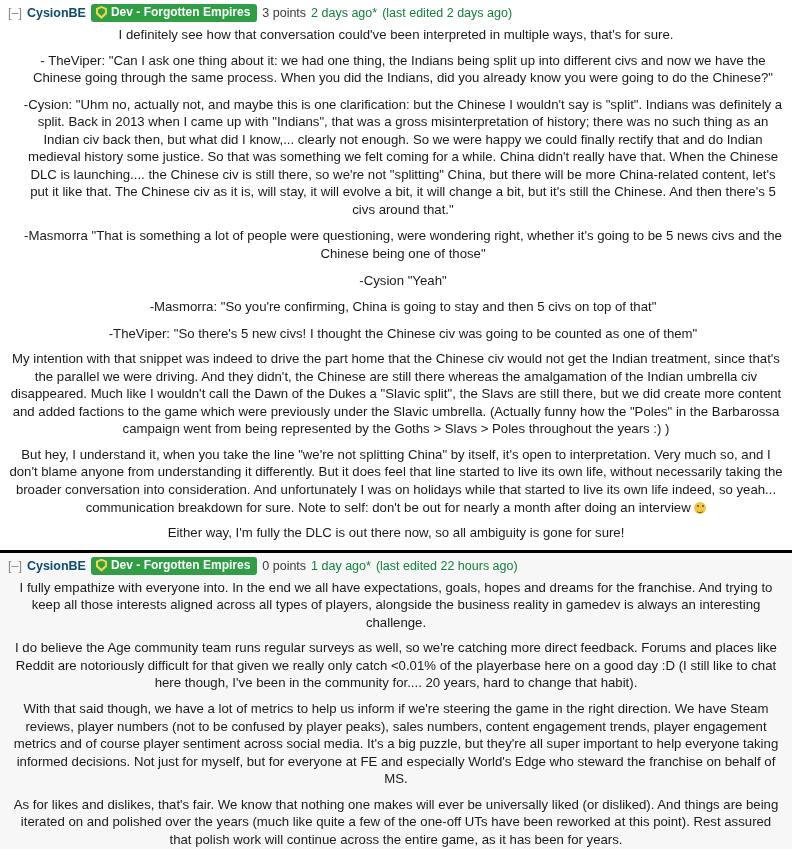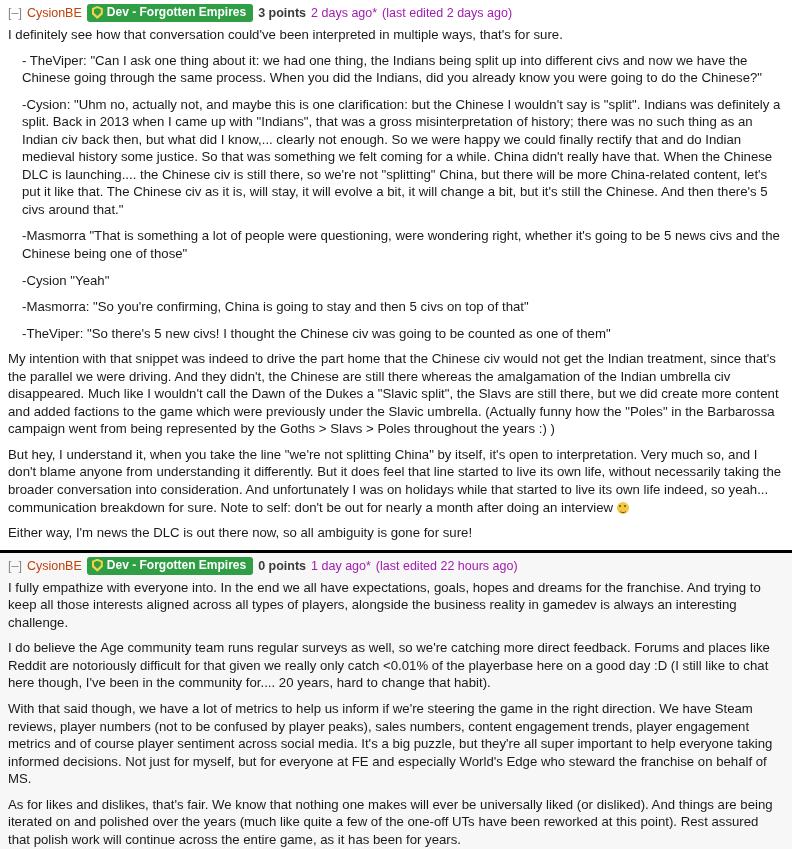--- a/index.html
+++ b/index.html
@@ -33,22 +33,22 @@
     font-size: 12.5px;
     white-space: nowrap;
     padding: 1px 0 2px 2px;
   }
   .collapse {
     color: #888888;
     font-size: 12.5px;
     cursor: pointer;
   }
   .author {
-    color: #c2410c;
-    font-weight: normal;
+    color: #0c4a6e;
+    font-weight: bold;
     font-size: 12.5px;
     text-decoration: none;
   }
   .flair {
     display: inline-flex;
     align-items: center;
     gap: 4px;
     background: #2f9e44;
     color: #ffffff;
     font-weight: bold;
@@ -68,30 +68,31 @@
   .flair .shield::after {
     content: "";
     position: absolute;
     left: 2px; top: 2px;
     width: 7px; height: 8px;
     background: #2f9e44;
     clip-path: polygon(50% 0%, 100% 20%, 100% 60%, 50% 100%, 0% 60%, 0% 20%);
   }
   .points {
     color: #3a3a3a;
-    font-weight: bold;
+    font-weight: normal;
     font-size: 12.5px;
   }
   .timeinfo {
-    color: #a21caf;
+    color: #15803d;
     font-size: 12.5px;
   }
   p {
     margin: 0 0 8px 0;
     line-height: 1.33;
+    text-align: center;
   }
   p:last-child { margin-bottom: 0; }
   .body { padding: 2px 2px 0 2px; }
   .quote-block {
     margin: 0 0 8px 0;
   }
   .quote-block p {
     margin: 0 0 9px 0;
     padding-left: 14px;
     line-height: 1.33;
@@ -146,21 +147,21 @@
       <div class="quote-block">
         <p>- TheViper: "Can I ask one thing about it: we had one thing, the Indians being split up into different civs and now we have the Chinese going through the same process. When you did the Indians, did you already know you were going to do the Chinese?"</p>
         <p>-Cysion: "Uhm no, actually not, and maybe this is one clarification: but the Chinese I wouldn't say is "split". Indians was definitely a split. Back in 2013 when I came up with "Indians", that was a gross misinterpretation of history; there was no such thing as an Indian civ back then, but what did I know,... clearly not enough. So we were happy we could finally rectify that and do Indian medieval history some justice. So that was something we felt coming for a while. China didn't really have that. When the Chinese DLC is launching.... the Chinese civ is still there, so we're not "splitting" China, but there will be more China-related content, let's put it like that. The Chinese civ as it is, will stay, it will evolve a bit, it will change a bit, but it's still the Chinese. And then there's 5 civs around that."</p>
         <p>-Masmorra "That is something a lot of people were questioning, were wondering right, whether it's going to be 5 news civs and the Chinese being one of those"</p>
         <p>-Cysion "Yeah"</p>
         <p>-Masmorra: "So you're confirming, China is going to stay and then 5 civs on top of that"</p>
         <p>-TheViper: "So there's 5 new civs! I thought the Chinese civ was going to be counted as one of them"</p>
       </div>
       <p>My intention with that snippet was indeed to drive the part home that the Chinese civ would not get the Indian treatment, since that's the parallel we were driving. And they didn't, the Chinese are still there whereas the amalgamation of the Indian umbrella civ disappeared. Much like I wouldn't call the Dawn of the Dukes a "Slavic split", the Slavs are still there, but we did create more content and added factions to the game which were previously under the Slavic umbrella. (Actually funny how the "Poles" in the Barbarossa campaign went from being represented by the Goths &gt; Slavs &gt; Poles throughout the years :) )</p>
       <p><span>But hey, I understand it, when you take the line "we're not splitting China" by itself, it's open to interpretation. Very much so, and I don't blame anyone from understanding it differently. But it does feel that line started to live its own life, without necessarily taking the broader conversation into consideration. And unfortunately I was on holidays while that started to live its own life indeed, so yeah... communication breakdown for sure. Note to self: don't be out for nearly a month after doing an interview</span> <span class="emoji"></span></p>
-      <p>Either way, I'm news the DLC is out there now, so all ambiguity is gone for sure!</p>
+      <p>Either way, I'm fully the DLC is out there now, so all ambiguity is gone for sure!</p>
     </div>
   </div>
 
   <div class="divider"></div>
 
   <div class="comment alt">
     <div class="meta-line">
       <span class="collapse">[–]</span>
       <a class="author" href="#">CysionBE</a>
       <span class="flair">

